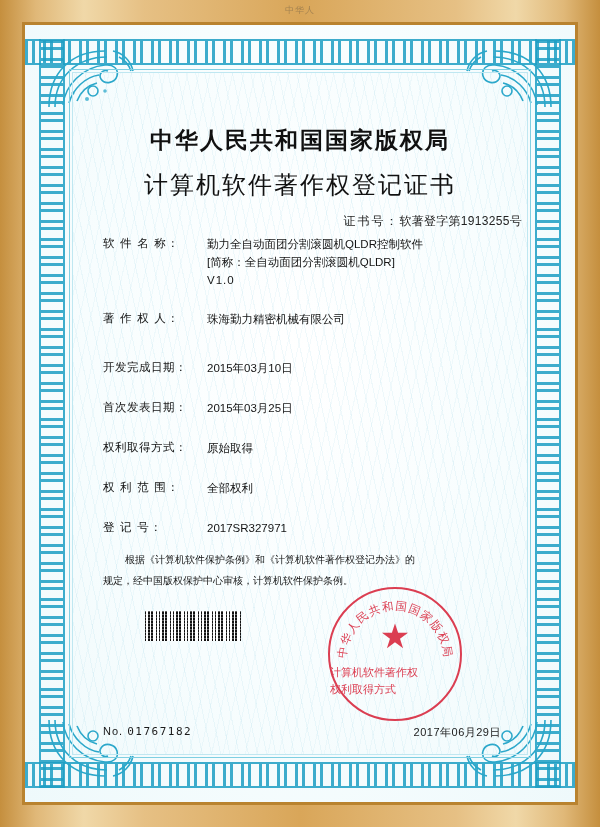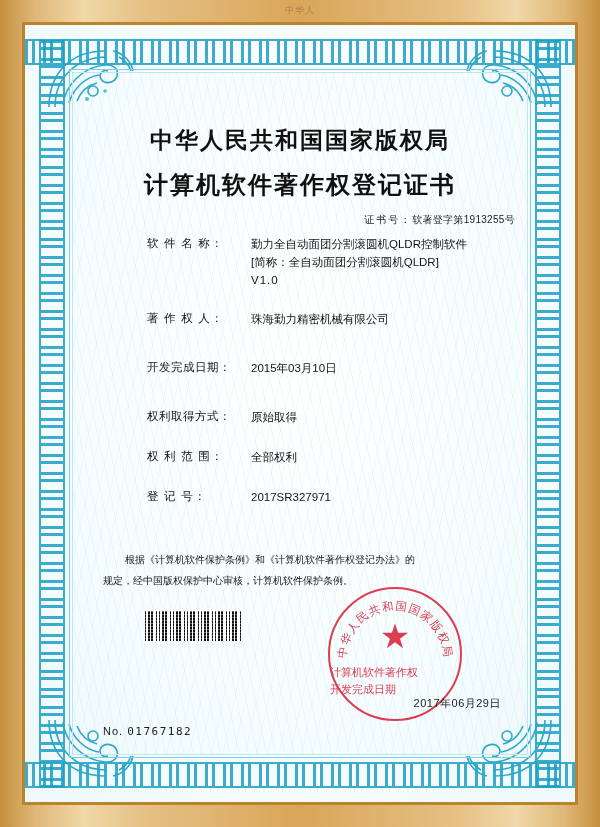--- a/index.html
+++ b/index.html
@@ -152,46 +152,45 @@
     font-weight: bold;
     font-size: 23px;
     letter-spacing: 2px;
     color: #111;
   }
   .title2 {
     position: absolute;
     left: 0; top: 96px; width: 454px;
     text-align: center;
     font-family: "DejaVu Serif", "Liberation Serif", serif;
-    font-weight: bold;
+    font-weight: normal;
     font-size: 24px;
     letter-spacing: 2px;
     color: #111;
   }
 
   .cert-no {
     position: absolute;
-    right: 12px; top: 140px;
-    font-size: 10px;
+    right: 5px; top: 140px;
+    font-size: 12px;
     color: #222;
     letter-spacing: .3px;
   }
   .cert-no .lbl { letter-spacing: 2px; }
 
   .rows {
     position: absolute;
     left: 30px; top: 163px;
     width: 400px;
     font-size: 11.5px;
   }
   .row {
     display: flex;
     align-items: flex-start;
     margin-bottom: 13px;
-    margin-left: 44px;
   }
   .row .k {
     width: 104px;
     flex: 0 0 104px;
     color: #141414;
     letter-spacing: .5px;
   }
   .row .k.sp3 { letter-spacing: 1.2px; }
   .row .v {
     flex: 1 1 auto;
@@ -277,21 +276,21 @@
     font-size: 11px;
     color: #1a1a1a;
     letter-spacing: 1px;
   }
   .footer-no .num {
     font-family: "DejaVu Sans Mono", "Liberation Mono", monospace;
     letter-spacing: 1.5px;
   }
   .footer-date {
     position: absolute;
-    right: 26px; top: 623px;
+    right: 26px; top: 652px;
     font-size: 11px;
     color: #1a1a1a;
     letter-spacing: .5px;
     text-align: center;
   }
 
   .watermark-top {
     position: absolute;
     left: 50%; top: 4px;
     transform: translateX(-50%);
@@ -411,20 +410,24 @@
         <div class="gap-big"></div>
         <div class="gap-big"></div>
 
         <div class="row">
           <div class="k">开发完成日期：</div>
           <div class="v">2015年03月10日</div>
         </div>
 
         <div class="gap-big"></div>
 
+        <div class="row">
+          <div class="k">首次发表日期：</div>
+          <div class="v">2015年03月25日</div>
+        </div>
 
         <div class="gap-big"></div>
 
         <div class="row">
           <div class="k">权利取得方式：</div>
           <div class="v">原始取得</div>
         </div>
 
         <div class="gap-big"></div>
 
@@ -454,21 +457,21 @@
         <svg class="arc" viewBox="0 0 130 130" xmlns="http://www.w3.org/2000/svg">
           <defs>
             <path id="arcpath" d="M 16 70 A 49 49 0 0 1 114 70"></path>
           </defs>
           <text>
             <textPath href="#arcpath" startOffset="50%" text-anchor="middle">中华人民共和国国家版权局</textPath>
           </text>
         </svg>
         <div class="star">★</div>
         <div class="l1">计算机软件著作权</div>
-        <div class="l2">开发完成日期</div>
+        <div class="l2">权利取得方式</div>
       </div>
 
       <div class="footer-no">
         <span>No.</span>
         <span class="num">01767182</span>
       </div>
 
       <div class="footer-date">2017年06月29日</div>
 
     </div>

